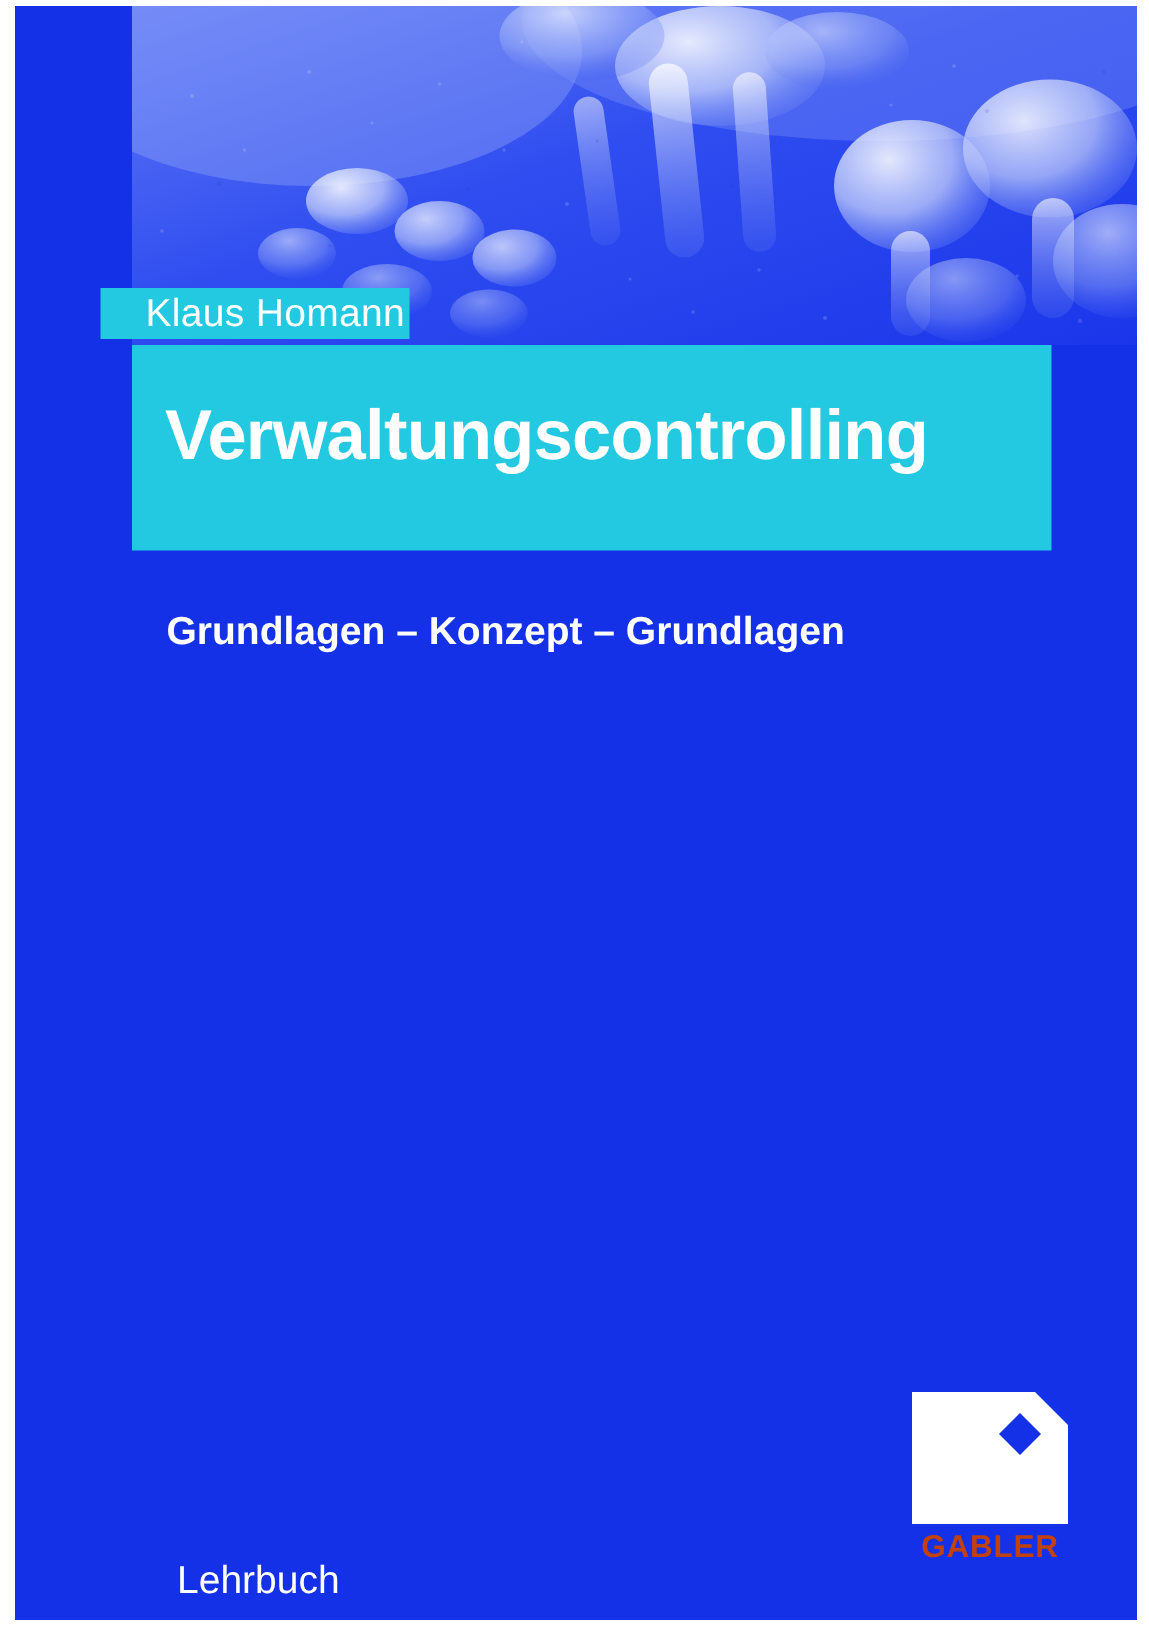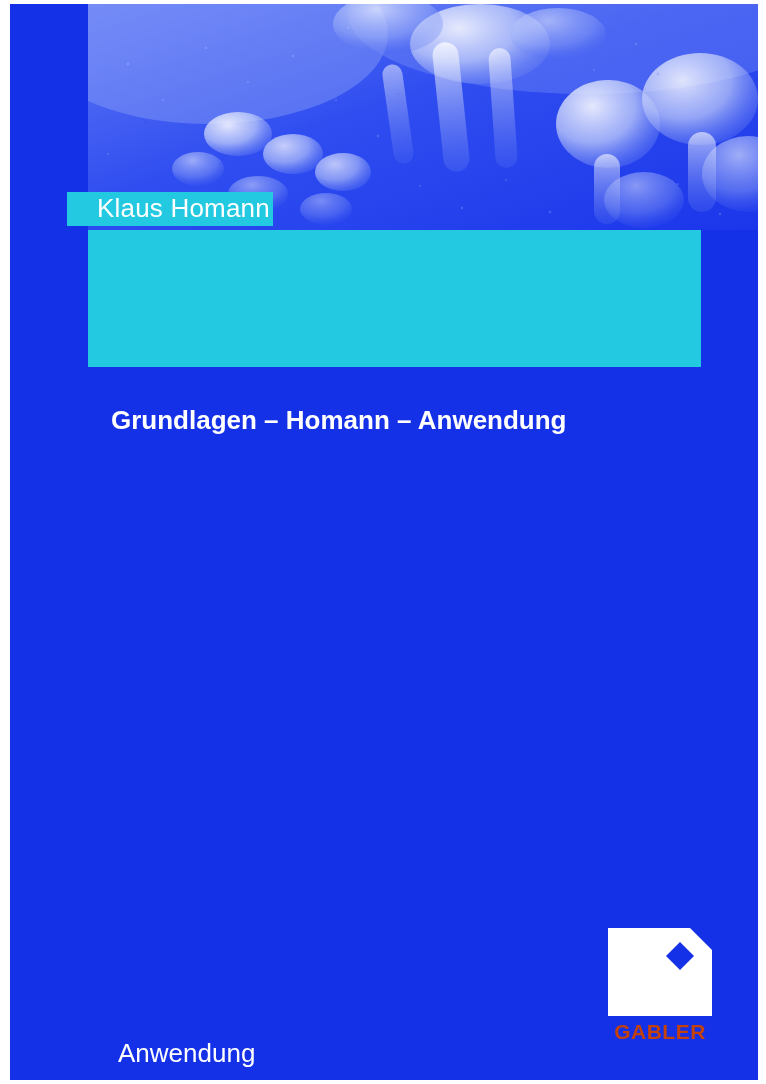--- a/index.html
+++ b/index.html
@@ -249,24 +249,25 @@
         <circle cx="570" cy="70" r="1.4"></circle>
           <circle cx="648" cy="44" r="1.1"></circle>
       </g>
     </svg>
   </div>
 
   <div class="author-bar"></div>
   <div class="author-text">Klaus Homann</div>
 
   <div class="title-block"></div>
-
-  <div class="subtitle-text">Grundlagen – Homann – Anwendung</div>
-
-  <div class="series-text">Anwendung</div>
+  <div class="title-text">Verwaltungscontrolling</div>
+
+  <div class="subtitle-text">Grundlagen – Konzept – Grundlagen</div>
+
+  <div class="series-text">Lehrbuch</div>
 
   <div class="logo">
     <div class="logo-mark">
       <svg width="104" height="88" viewBox="0 0 104 88" xmlns="http://www.w3.org/2000/svg" aria-hidden="true">
         <path d="M0 0 H82 L104 22 V88 H0 Z" fill="#ffffff"></path>
         <path d="M72 14 L86 28 L72 42 L58 28 Z" fill="#1431e8"></path>
       </svg>
     </div>
     <div class="logo-name">GABLER</div>
   </div>

